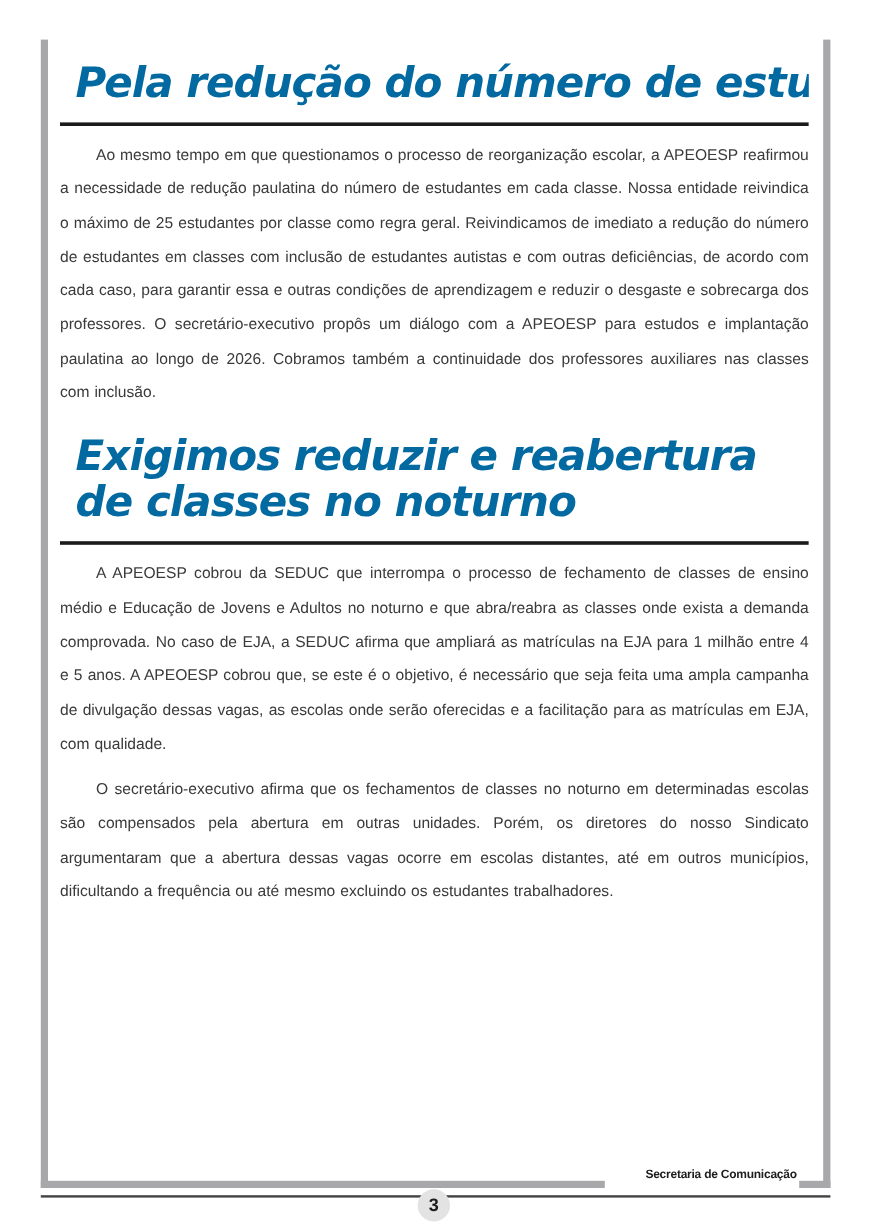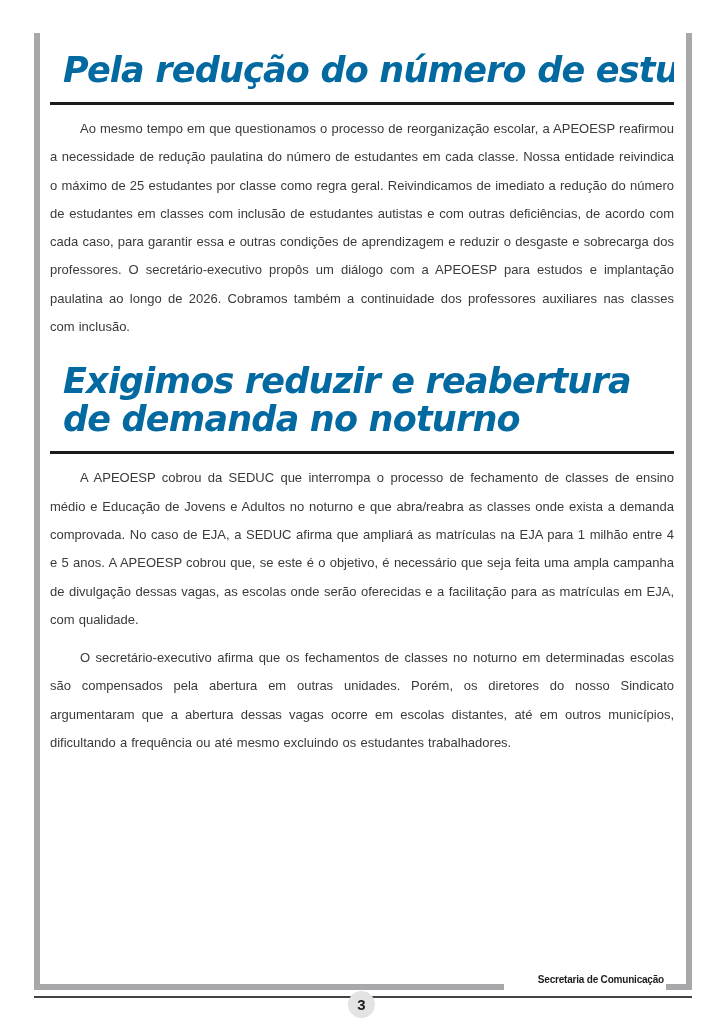--- a/index.html
+++ b/index.html
@@ -88,21 +88,21 @@
       </h1>
       <div class="rule"></div>
       <div class="body-copy">
         <p>Ao mesmo tempo em que questionamos o processo de reorganização escolar, a APEOESP reafirmou a necessidade de redução paulatina do número de estudantes em cada classe. Nossa entidade reivindica o máximo de 25 estudantes por classe como regra geral. Reivindicamos de imediato a redução do número de estudantes em classes com inclusão de estudantes autistas e com outras deficiências, de acordo com cada caso, para garantir essa e outras condições de aprendizagem e reduzir o desgaste e sobrecarga dos professores. O secretário-executivo propôs um diálogo com a APEOESP para estudos e implantação paulatina ao longo de 2026. Cobramos também a continuidade dos professores auxiliares nas classes com inclusão.</p>
       </div>
     </section>
 
     <section class="section-2">
       <h1 class="headline">
         <span>Exigimos reduzir e reabertura</span>
-        <span>de demanda no noturno</span>
+        <span>de classes no noturno</span>
       </h1>
       <div class="rule"></div>
       <div class="body-copy">
         <p>A APEOESP cobrou da SEDUC que interrompa o processo de fechamento de classes de ensino médio e Educação de Jovens e Adultos no noturno e que abra/reabra as classes onde exista a demanda comprovada. No caso de EJA, a SEDUC afirma que ampliará as matrículas na EJA para 1 milhão entre 4 e 5 anos. A APEOESP cobrou que, se este é o objetivo, é necessário que seja feita uma ampla campanha de divulgação dessas vagas, as escolas onde serão oferecidas e a facilitação para as matrículas em EJA, com qualidade.</p>
         <p>O secretário-executivo afirma que os fechamentos de classes no noturno em determinadas escolas são compensados pela abertura em outras unidades. Porém, os diretores do nosso Sindicato argumentaram que a abertura dessas vagas ocorre em escolas distantes, até em outros municípios, dificultando a frequência ou até mesmo excluindo os estudantes trabalhadores.</p>
       </div>
     </section>
 
   </div>
 

